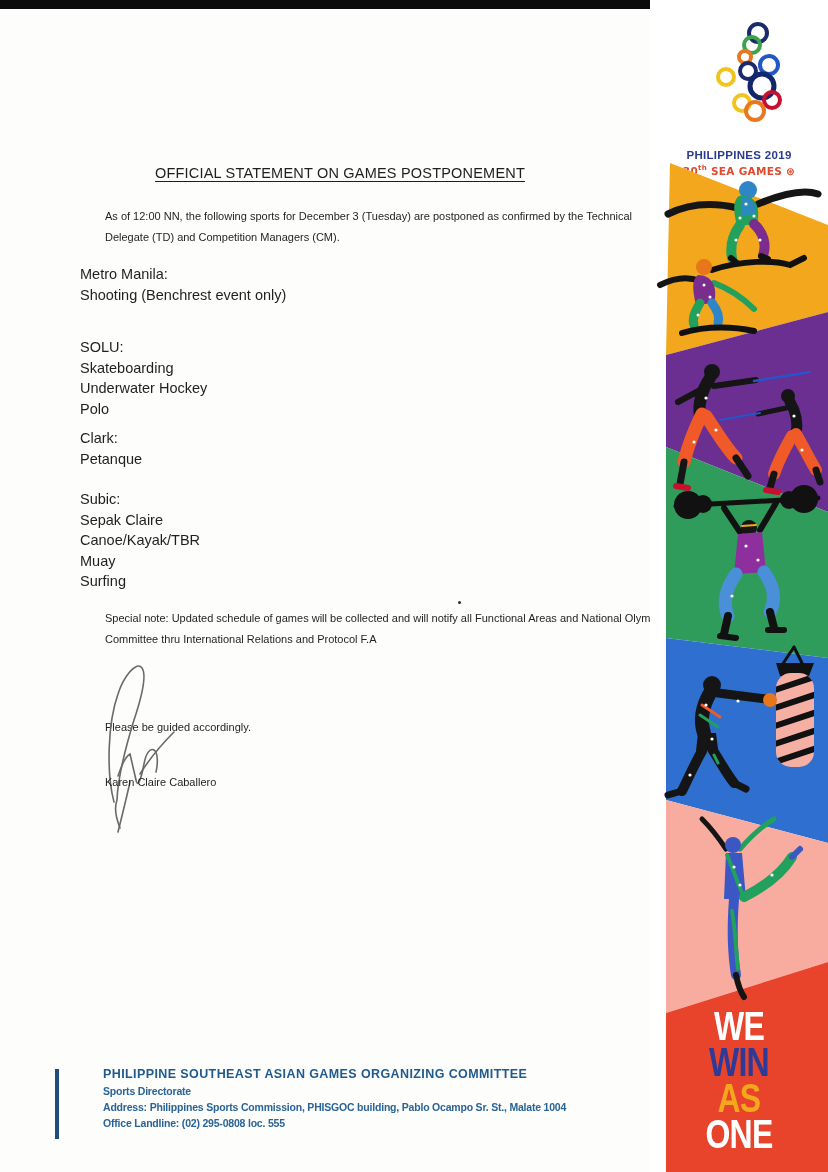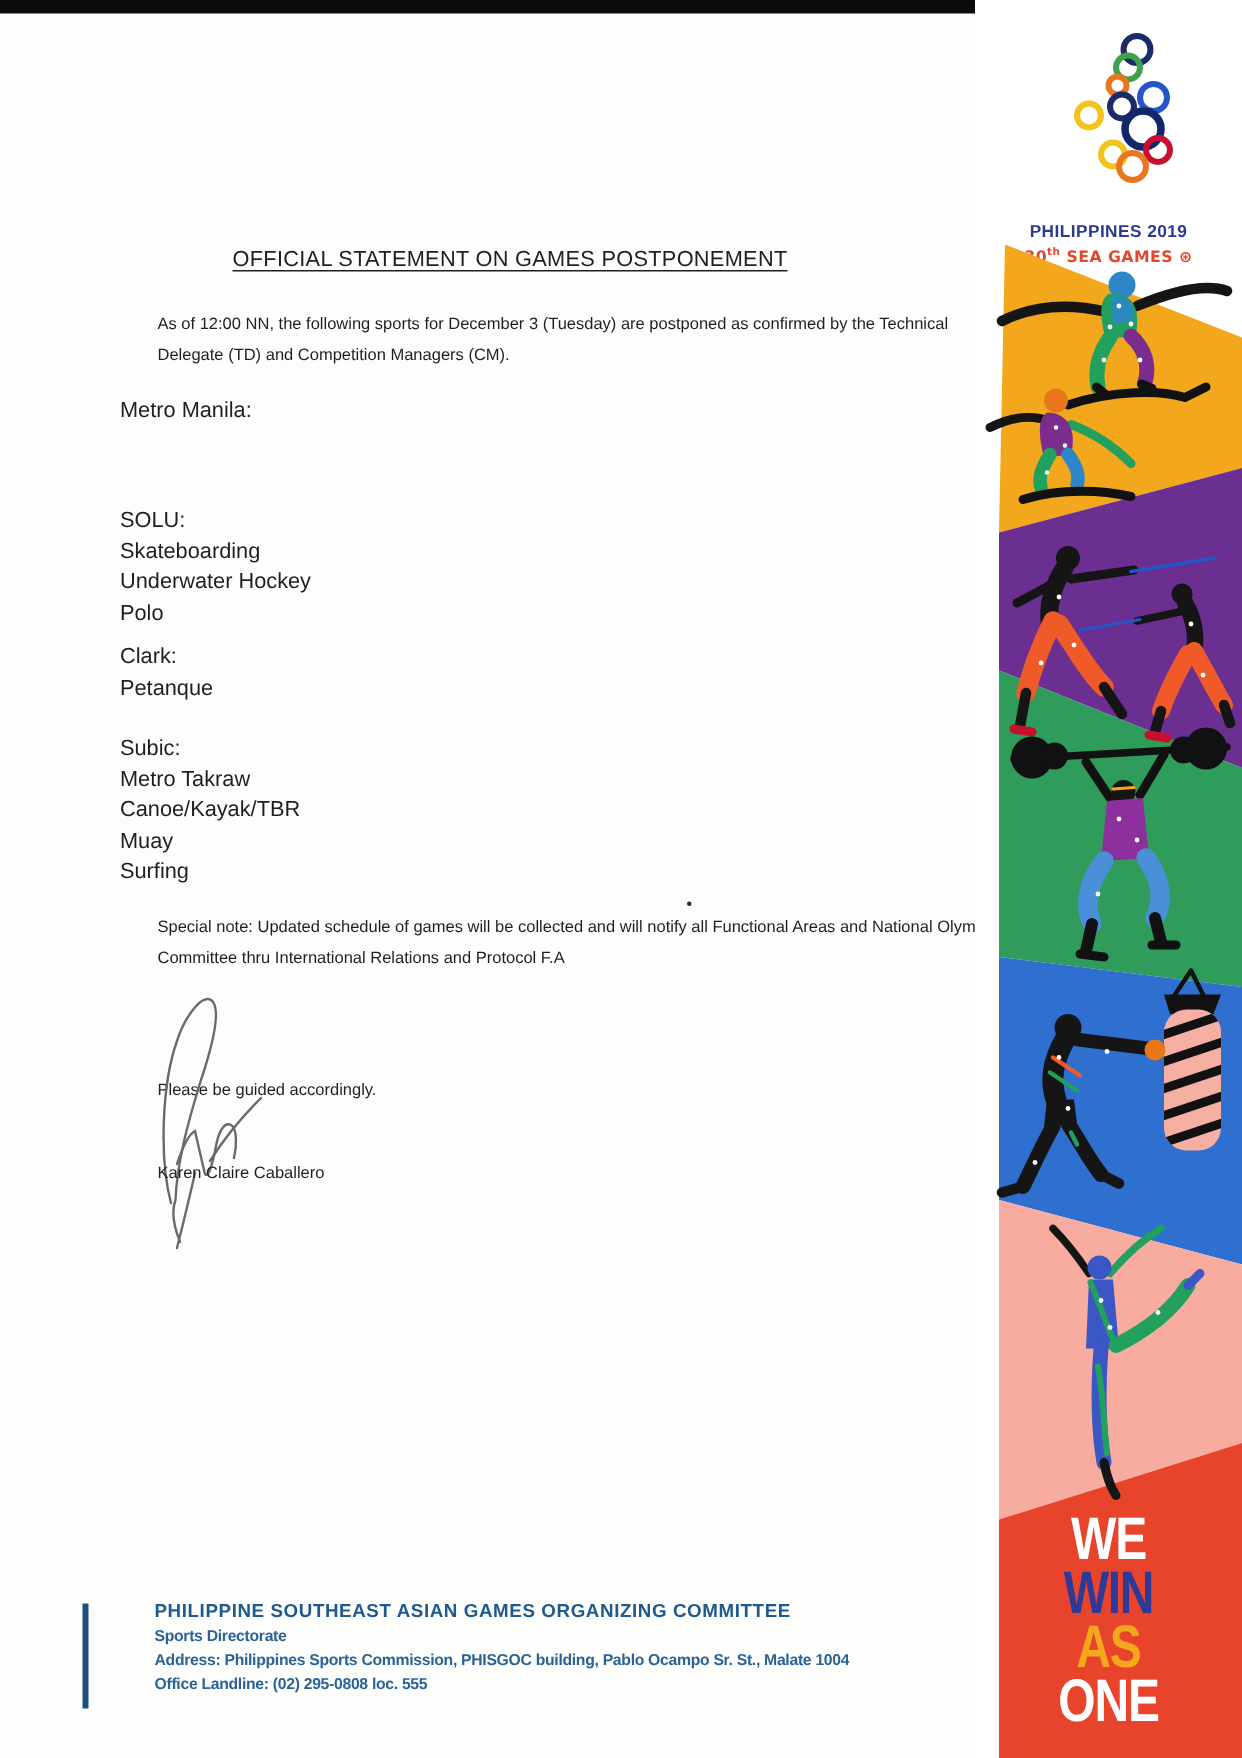--- a/index.html
+++ b/index.html
@@ -50,34 +50,35 @@
 <div class="page">
   <div class="topbar"></div>
 
   <div class="doc">
     <div class="title">OFFICIAL STATEMENT ON GAMES POSTPONEMENT</div>
     <div class="para intro">As of 12:00 NN, the following sports for December 3 (Tuesday) are postponed as confirmed by the Technical Delegate (TD) and Competition Managers (CM).</div>
 
     <div id="sections">
         <div class="loc-section" style="top: 264px;">
           <div>Metro Manila:</div>
+          <div>Shooting (Benchrest event only)</div>
         </div>
         <div class="loc-section" style="top: 337px;">
           <div>SOLU:</div>
           <div>Skateboarding</div>
           <div>Underwater Hockey</div>
           <div>Polo</div>
         </div>
         <div class="loc-section" style="top: 428px;">
           <div>Clark:</div>
           <div>Petanque</div>
         </div>
         <div class="loc-section" style="top: 489px;">
           <div>Subic:</div>
-          <div>Metro Takraw</div>
+          <div>Sepak Claire</div>
           <div>Canoe/Kayak/TBR</div>
           <div>Muay</div>
           <div>Surfing</div>
         </div>
       </div>
 
     <div class="stray-dot"></div>
     <div class="para note">Special note: Updated schedule of games will be collected and will notify all Functional Areas and National Olympic Committee thru International Relations and Protocol F.A</div>
     <div class="para closing">Please be guided accordingly.</div>
 

